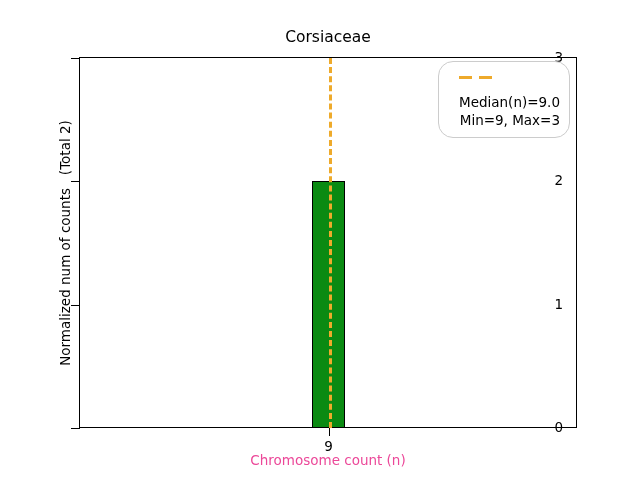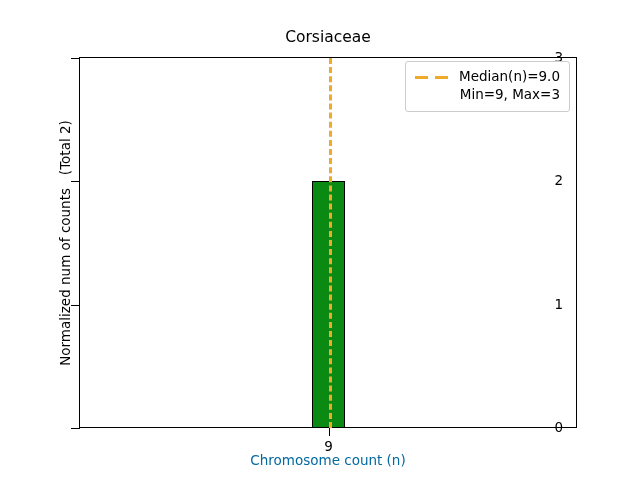--- a/index.html
+++ b/index.html
@@ -93,21 +93,21 @@
     transform: translateX(-50%);
     white-space: nowrap;
   }
   #xlabel {
     position: absolute;
     left: 79px;
     top: 452px;
     width: 498px;
     text-align: center;
     font-size: 13.5px;
-    color: #0369a1;
+    color: #ec4899;
     white-space: nowrap;
   }
 
   
   .bar {
     position: absolute;
     background: #0a8a12;
     border: 1.2px solid #000000;
     box-sizing: border-box;
   }
@@ -119,24 +119,25 @@
     border-left: 3px dashed #eeaa2b;
   }
 
   
   #legend {
     position: absolute;
     right: 6px;
     top: 3px;
     background: #ffffff;
     border: 1px solid #cccccc;
-    border-radius: 3px;
-    padding: 6px 9px 7px 9px;
+    border-radius: 15px;
+    padding: 6px 9px 7px 20px;
     box-sizing: border-box;
     display: flex;
+    flex-direction: column;
     align-items: flex-start;
     gap: 8px;
   }
   #legend-swatch {
     width: 36px;
     height: 17px;
     flex: 0 0 auto;
     position: relative;
     margin-top: 1px;
   }

